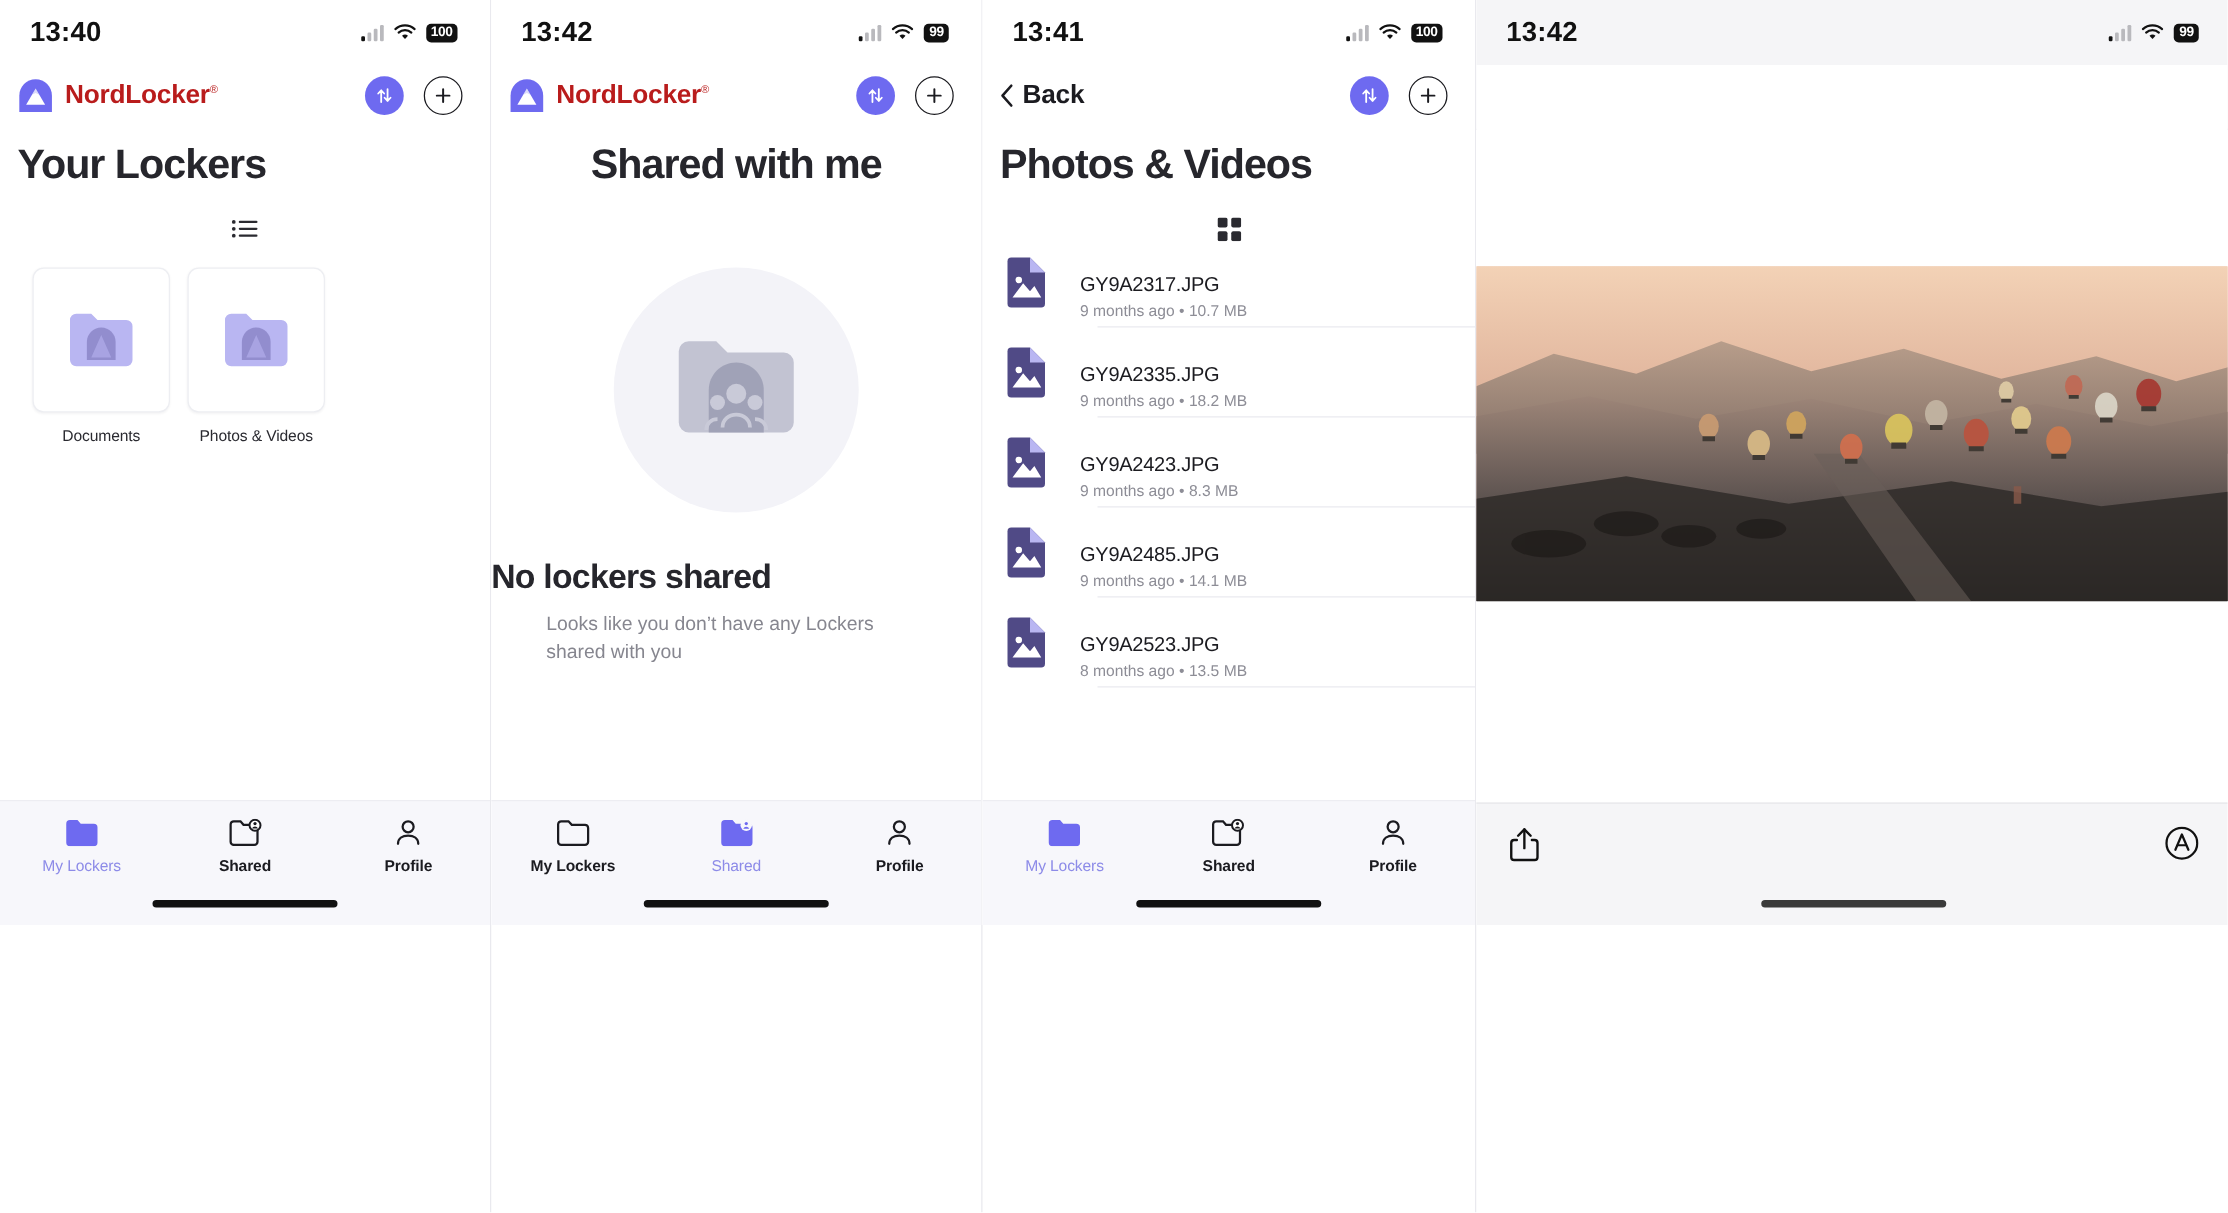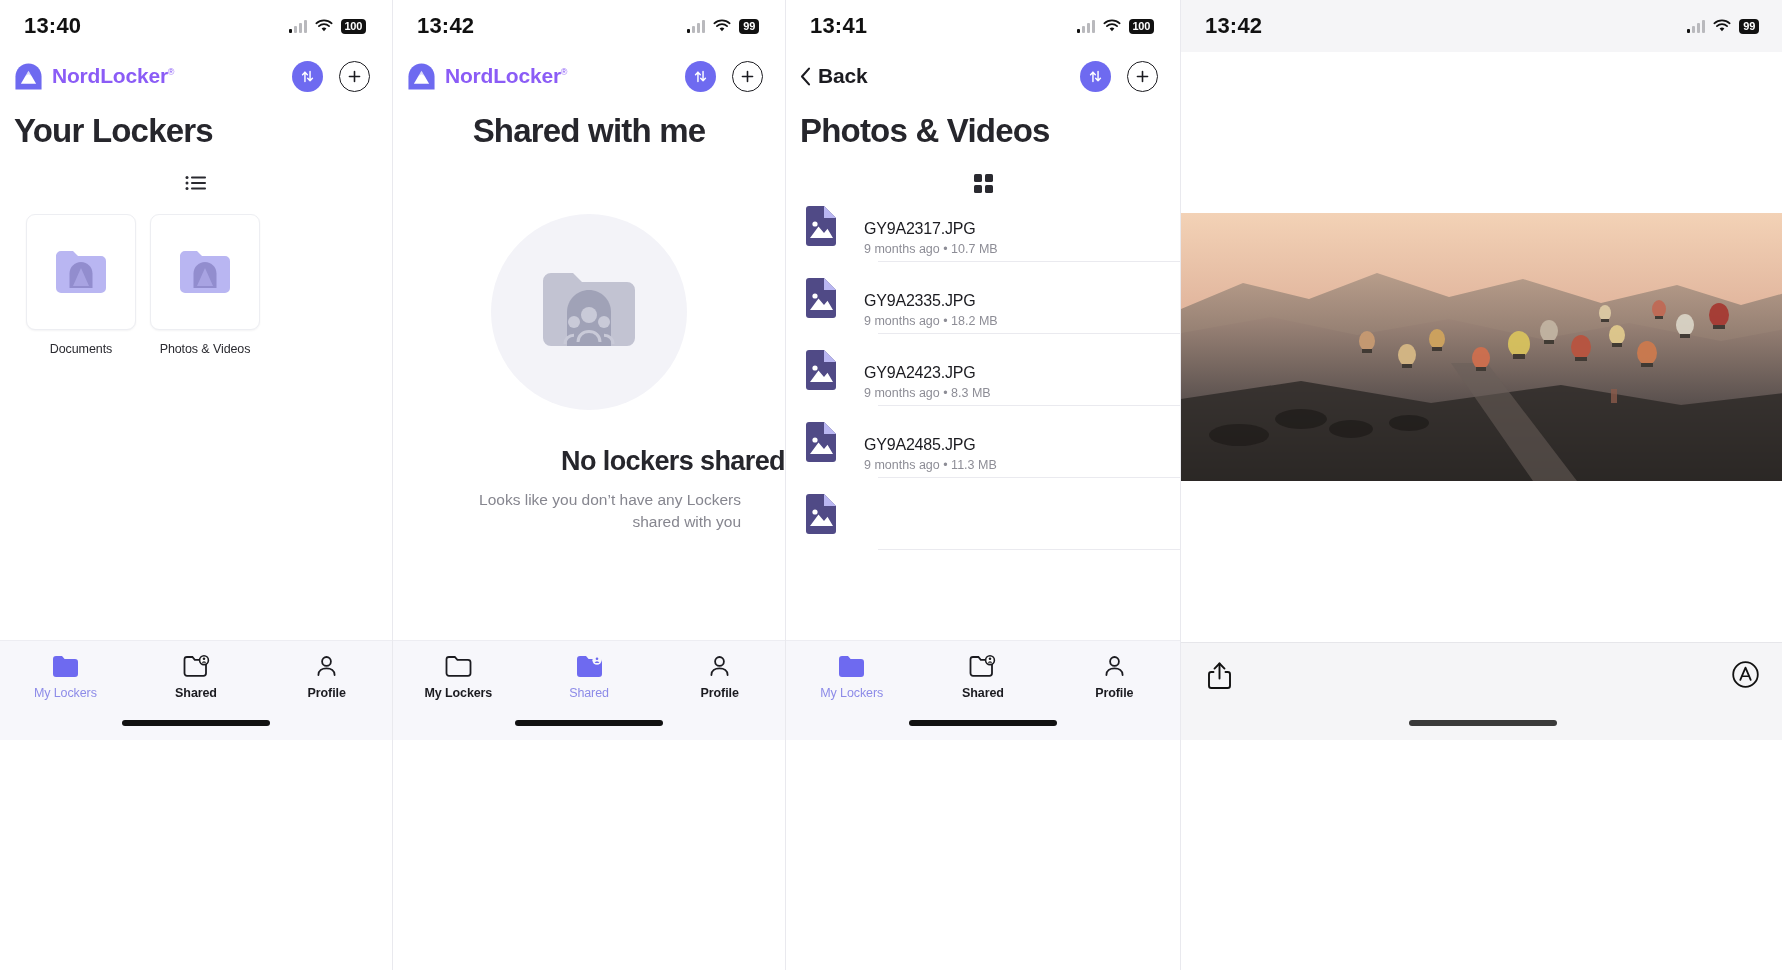--- a/index.html
+++ b/index.html
@@ -48,21 +48,21 @@
     font-size:11px; font-weight:bold; padding:2px 4px 2px 4px;
     line-height:1; letter-spacing:-0.3px;
   }
 
   
   .brandrow {
     display:flex; align-items:center; justify-content:space-between;
     padding:0 22px 0 14px; height:48px;
   }
   .brand { display:flex; align-items:center; gap:9px; }
-  .brandname { font-size:21px; font-weight:bold; color:#8b5cf6; letter-spacing:-0.2px; }
+  .brandname { font-size:21px; font-weight:bold; color:#b91c1c; letter-spacing:-0.2px; }
   .brandname sup { font-size:9px; vertical-align:super; font-weight:normal; }
   .hdr-actions { display:flex; align-items:center; gap:16px; }
   .circ-btn {
     width:31px; height:31px; border-radius:50%;
     display:flex; align-items:center; justify-content:center;
   }
   .circ-sync { background:#6e6af0; }
   .circ-add { border:1.6px solid #1b1b20; }
 
   .bigtitle {
@@ -88,21 +88,21 @@
     width:110px; height:116px; border:1px solid #edeef2; border-radius:9px;
     background:#fff; display:flex; align-items:center; justify-content:center;
     box-shadow:0 1px 2px rgba(20,20,40,.05);
   }
   .lockerlabel {
     text-align:center; font-size:12.5px; color:#2a2a30;
     margin-top:12px; letter-spacing:-0.1px;
   }
 
   
-  .empty { padding-top:64px; text-align:right; }
+  .empty { padding-top:64px; text-align:left; }
   .emptycircle {
     width:196px; height:196px; border-radius:50%;
     background:#f3f3f8; margin:0 auto;
     display:flex; align-items:center; justify-content:center;
   }
   .emptytitle {
     font-size:27px; font-weight:bold; color:#26262c;
     margin-top:36px; letter-spacing:-0.6px;
   }
   .emptysub {
@@ -510,34 +510,42 @@
           <path d="M20 1l12 12H20z" fill="#b9b6f2"></path>
           <circle cx="11" cy="19" r="2.6" fill="#fff"></circle>
           <path d="M6 33l8.5-11.5L20 28l3.5-4.2L29 33z" fill="#fff"></path>
         </svg>
       </span>
       <span class="filemeta">
         <span class="filename" style="display:block">GY9A2485.JPG</span>
         <span class="filesub" style="display:block">
           <span>9 months ago</span>
           <span>•</span>
-          <span>11.3 MB</span>
+          <span>14.1 MB</span>
         </span>
       </span>
     </div>
     <div class="divider"></div>
 
     <div class="filerow">
       <span class="fileicon">
         <svg width="34" height="42" viewBox="0 0 34 42">
           <path d="M2 4a3 3 0 0 1 3-3h15l12 12v25a3 3 0 0 1-3 3H5a3 3 0 0 1-3-3z" fill="#504a86"></path>
           <path d="M20 1l12 12H20z" fill="#b9b6f2"></path>
           <circle cx="11" cy="19" r="2.6" fill="#fff"></circle>
           <path d="M6 33l8.5-11.5L20 28l3.5-4.2L29 33z" fill="#fff"></path>
         </svg>
+      </span>
+      <span class="filemeta">
+        <span class="filename" style="display:block">GY9A2523.JPG</span>
+        <span class="filesub" style="display:block">
+          <span>8 months ago</span>
+          <span>•</span>
+          <span>13.5 MB</span>
+        </span>
       </span>
     </div>
     <div class="divider"></div>
 
   </div>
 
   <div class="tabbar">
     <div class="tab active">
       <span class="tabicon">
         <svg width="27" height="22" viewBox="0 0 27 22">

